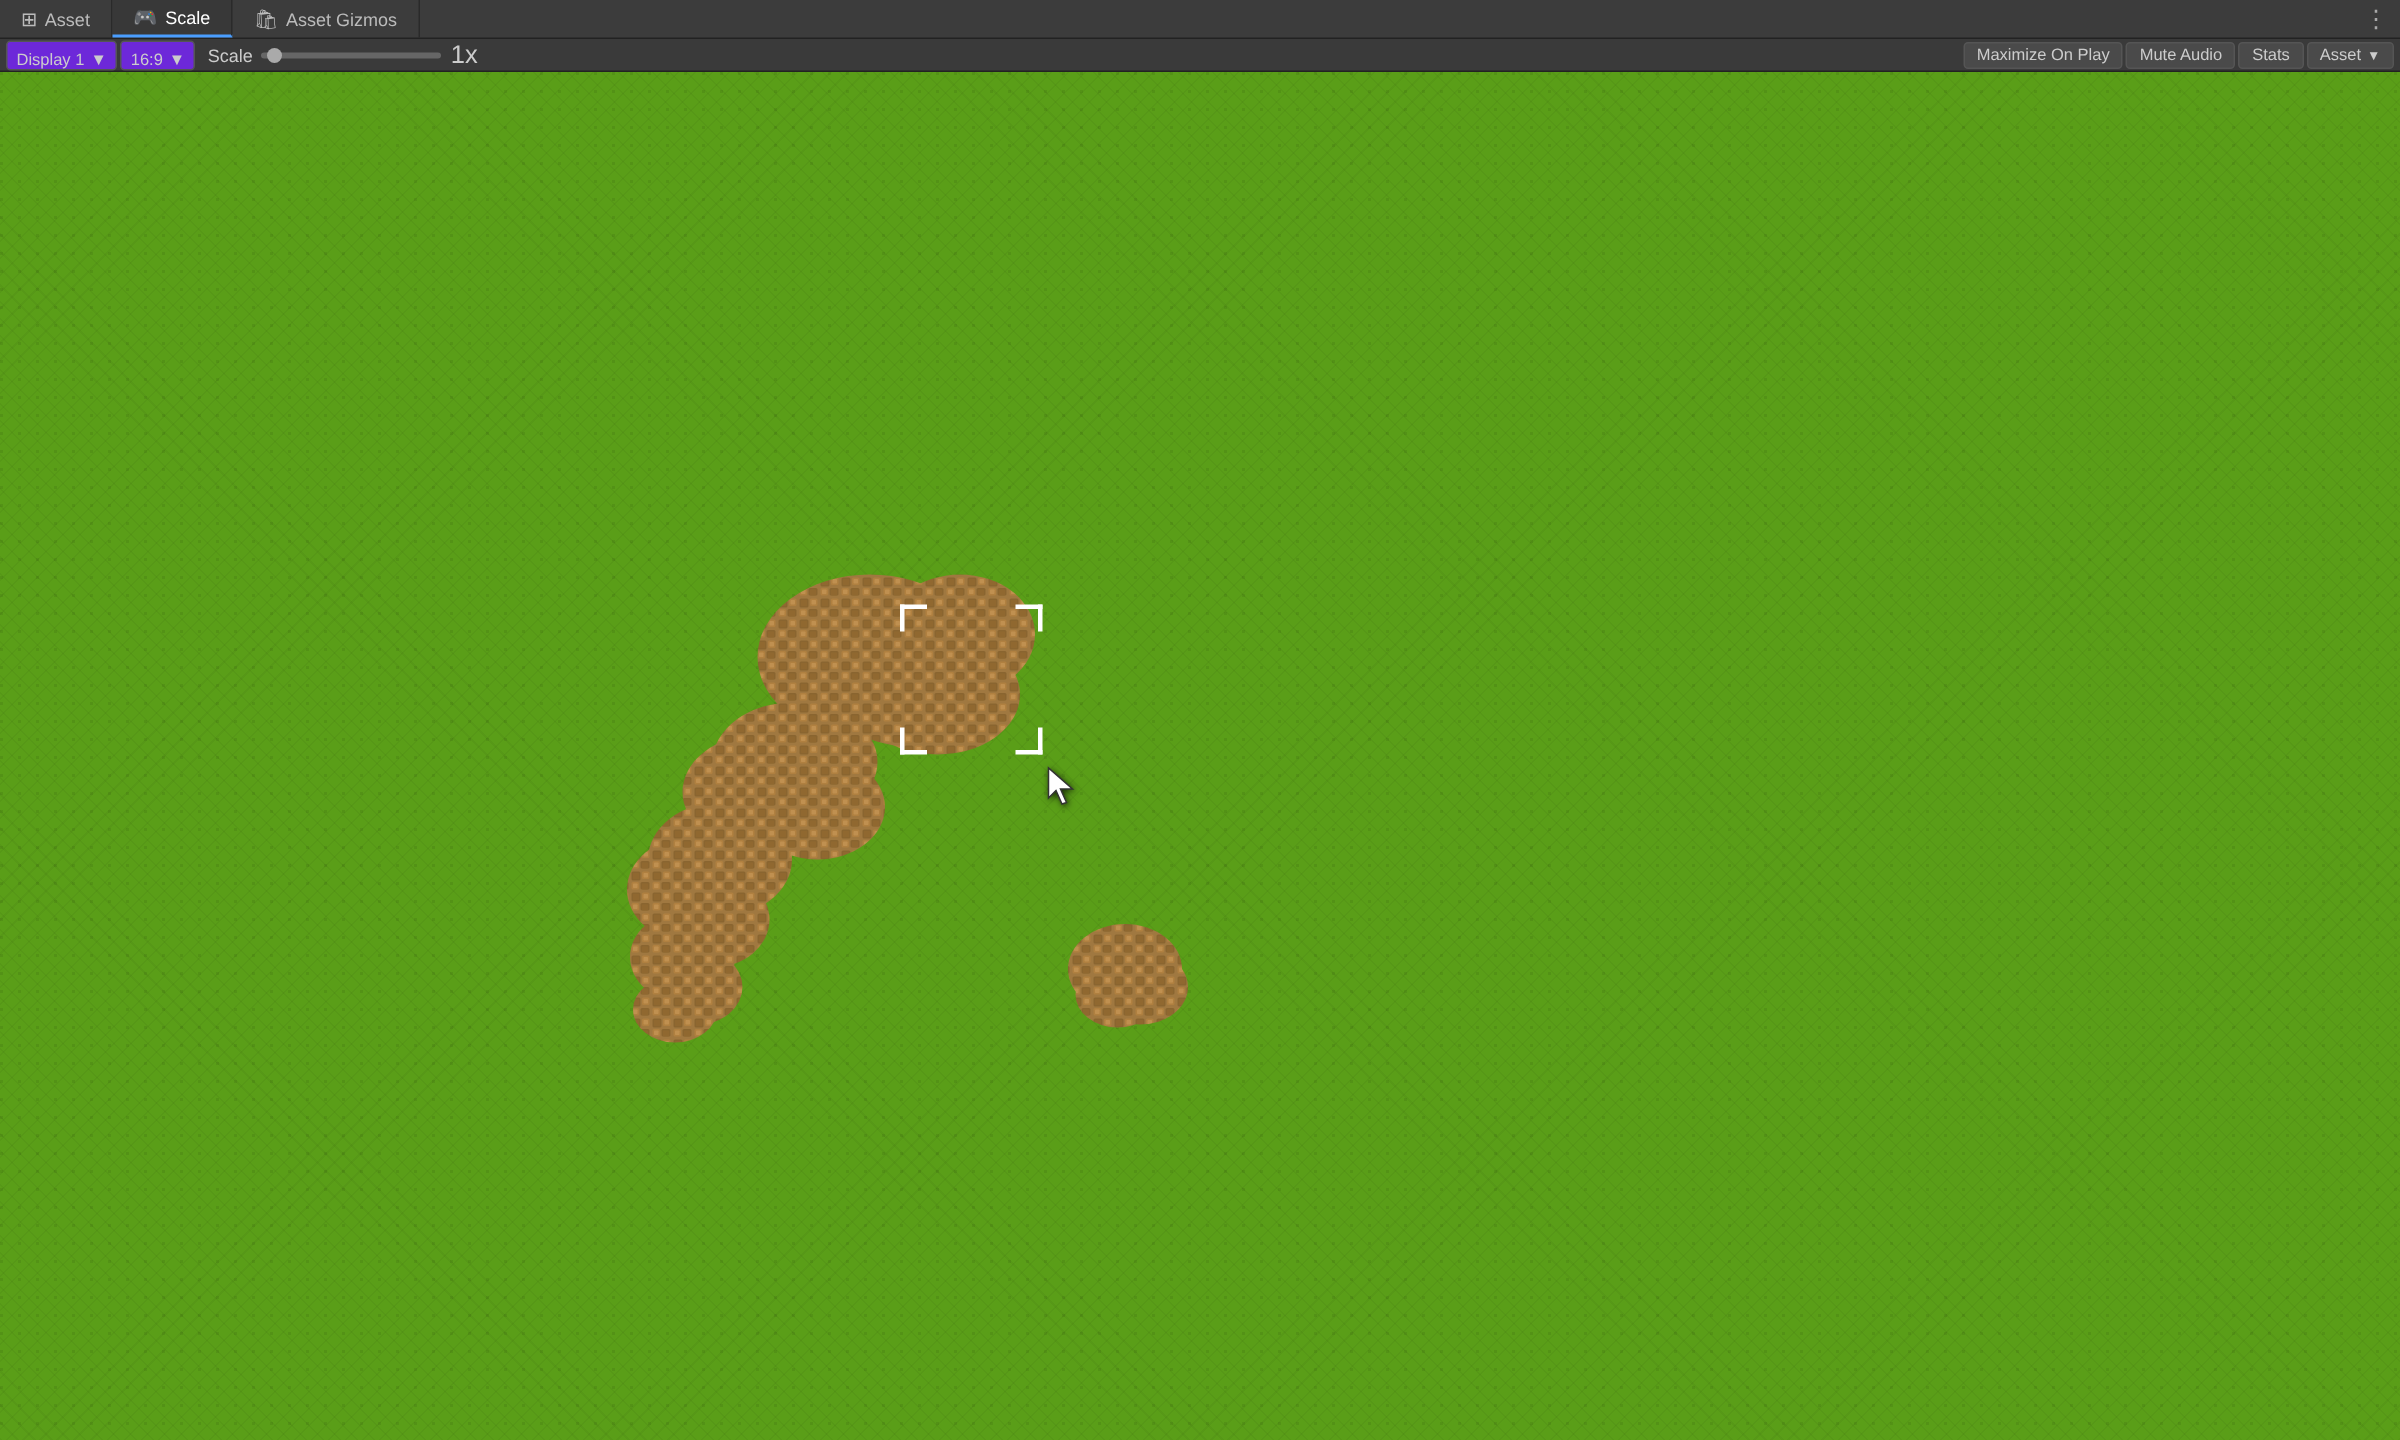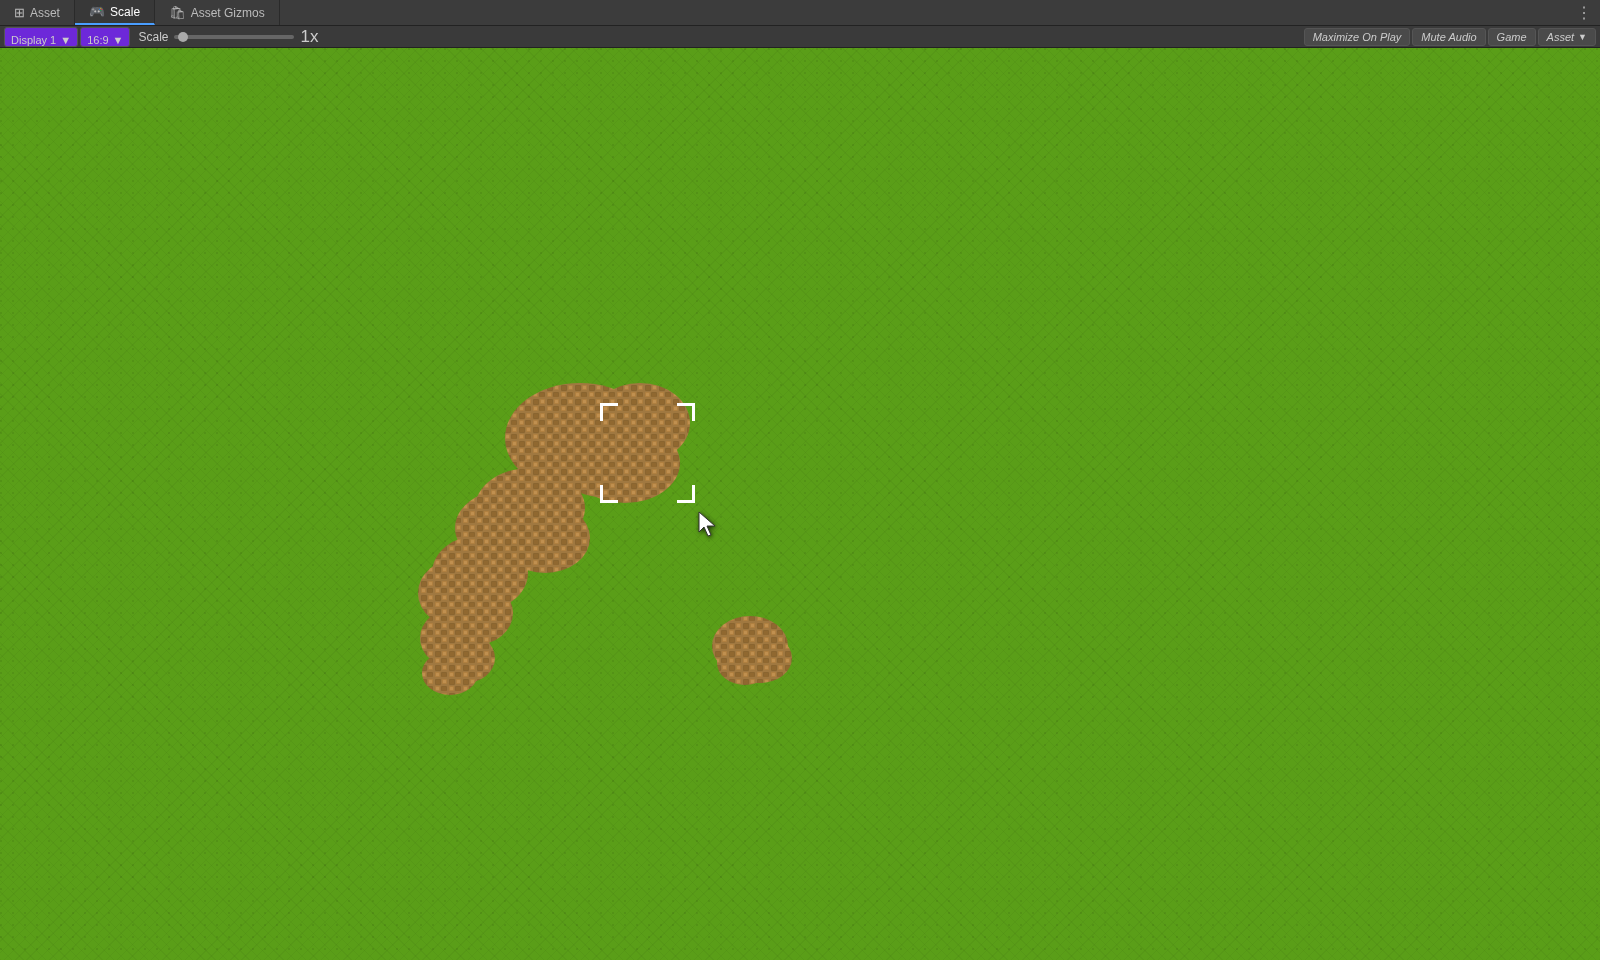--- a/index.html
+++ b/index.html
@@ -110,21 +110,20 @@
       height: 18px;
       background: #4a4a4a;
       border: 1px solid #555;
       border-radius: 3px;
       font-size: 11px;
       color: #ccc;
       cursor: pointer;
       display: flex;
       align-items: center;
       white-space: nowrap;
-      font-style: italic;
     }
 
     
     .game-viewport {
       position: relative;
       width: 1600px;
       height: calc(960px - 26px - 22px);
       overflow: hidden;
     }
 
@@ -205,21 +204,21 @@
   </div>
 
   <div class="toolbar-right">
     <div class="toolbar-btn">
       <span>Maximize On Play</span>
     </div>
     <div class="toolbar-btn">
       <span>Mute Audio</span>
     </div>
     <div class="toolbar-btn">
-      <span>Game</span>
+      <span>Stats</span>
     </div>
     <div class="toolbar-btn">
       <span>Asset</span>
       <span style="margin-left:4px; font-size:9px;">▼</span>
     </div>
   </div>
 </div>
 
 <div class="game-viewport">
 

